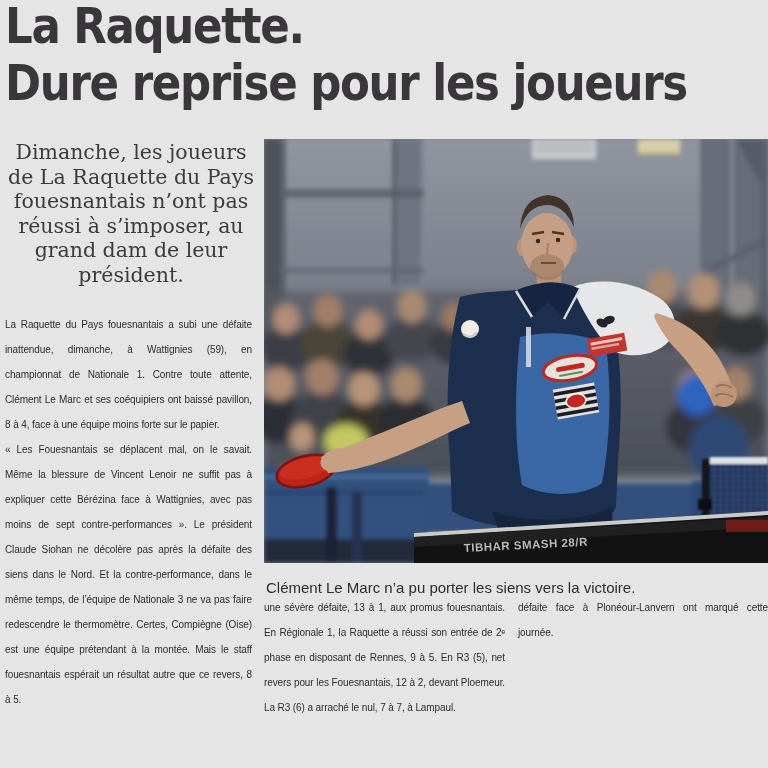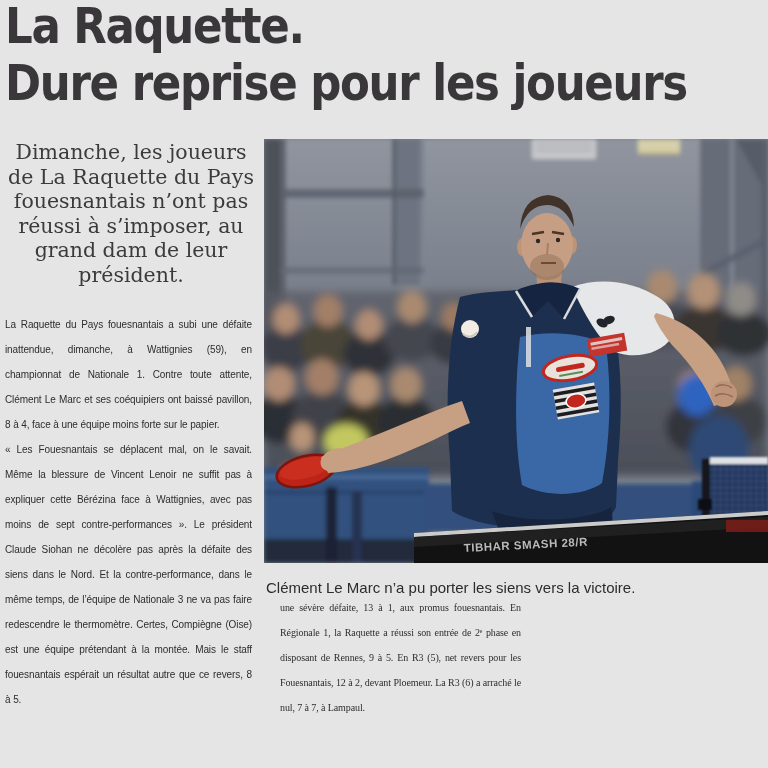--- a/index.html
+++ b/index.html
@@ -15,21 +15,21 @@
   
   .intro{position:absolute;left:5px;top:140px;width:252px;
          font-family:"DejaVu Serif","Liberation Serif",serif;
          font-size:20.5px;line-height:24.6px;color:#3b3b3d;text-align:center;}
   
   .body-text{font-size:10px;line-height:25px;color:#2d2d2f;
              text-align:justify;letter-spacing:-0.1px;
              -webkit-hyphens:auto;hyphens:auto;}
   .body-text p{margin:0;}
   .col-left{position:absolute;left:5px;top:312px;width:247px;}
-  .col-mid{position:absolute;left:280px;top:595px;width:241px;font-family:Liberation Serif, serif;}
+  .col-mid{position:absolute;left:264px;top:595px;width:241px;}
   .col-right{position:absolute;left:518px;top:595px;width:250px;}
   
   .photo{position:absolute;left:264px;top:139px;width:504px;height:424px;
          background:#7d828d;overflow:hidden;}
   .photo svg{display:block;}
   .caption{position:absolute;left:266px;top:566px;width:500px;
            font-size:15px;line-height:18px;color:#2c2c2e;margin-top:13px;}
 </style>
 </head>
 <body>
@@ -228,15 +228,16 @@
     </svg>
   </div>
 
   <div class="caption">Clément Le Marc n’a pu porter les siens vers la victoire.</div>
 
   <div class="col-mid body-text">
     <p>une sévère défaite, 13 à 1, aux promus fouesnantais. En Régionale 1, la Raquette a réussi son entrée de 2ᵉ phase en disposant de Rennes, 9 à 5. En R3 (5), net revers pour les Fouesnantais, 12 à 2, devant Ploemeur. La R3 (6) a arraché le nul, 7 à 7, à Lampaul.</p>
   </div>
 
   <div class="col-right body-text">
+    <p>défaite face à Plonéour-Lanvern ont marqué cette journée.</p>
   </div>
 
 </div>
 
 </body></html>

